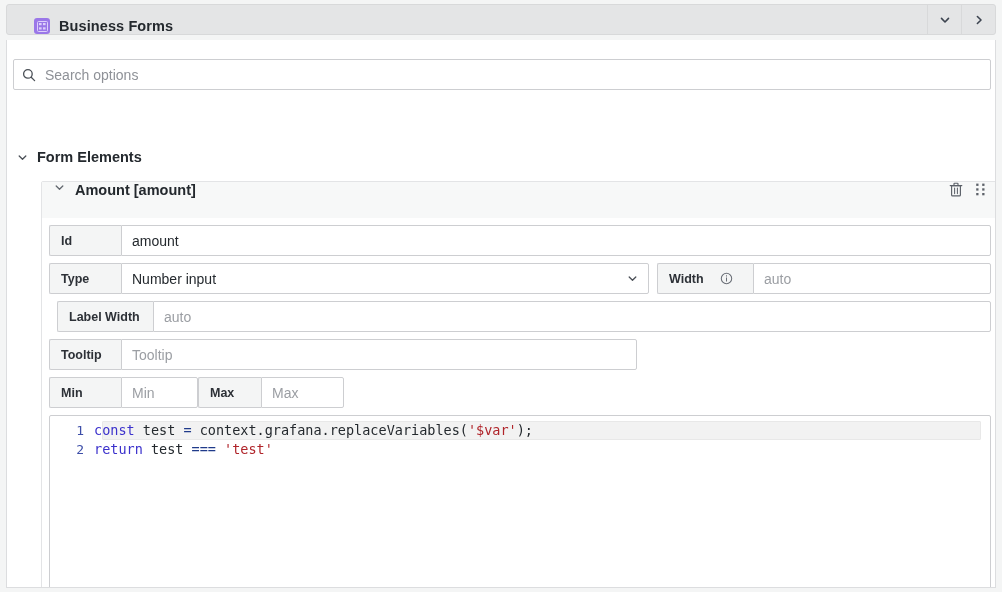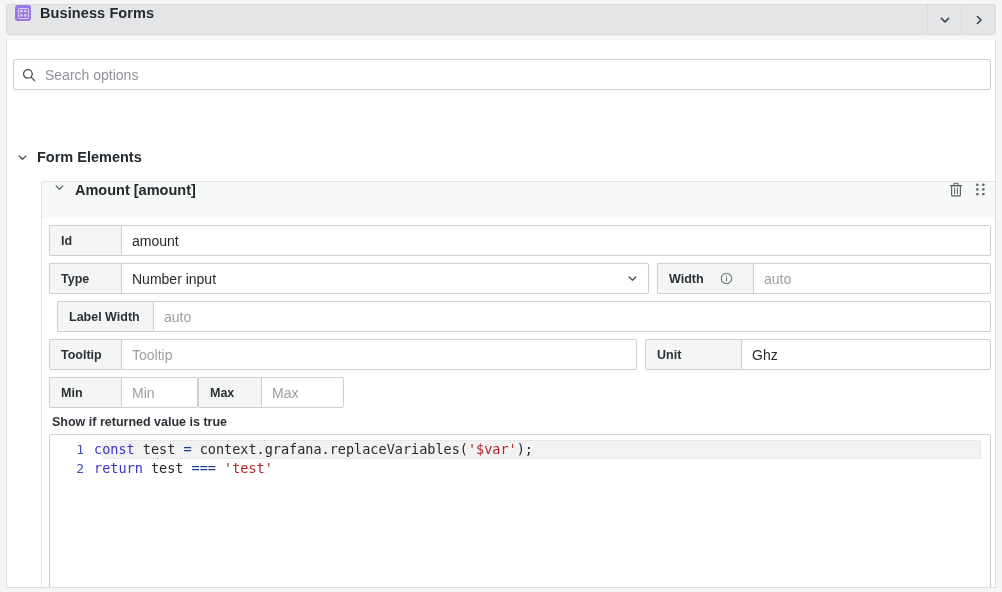--- a/index.html
+++ b/index.html
@@ -14,21 +14,22 @@
 
   
   .panel-header {
     position: absolute;
     left: 6px; top: 4px;
     width: 990px; height: 31px;
     background: #e4e5e6;
     border: 1px solid #d8d9da;
     border-radius: 3px;
     display: flex;
-    align-items: flex-start;
+    align-items: flex-end;
+    padding-left: 19px;
   }
   .brand-icon {
     width: 16px; height: 16px;
     margin-left: 8px;
     border-radius: 3px;
     background: #9a77e8;
     display: flex; align-items: center; justify-content: center;
   }
   .brand-icon svg { display: block; }
   .panel-title {
@@ -355,38 +356,33 @@
           <span class="lbl" style="width:96px;">Label Width</span>
           <input class="inp" style="flex: 1 1 0%;" type="text" placeholder="auto">
         </div>
       </div>
 
       <div class="row">
         <div class="fld" style="width:588px;">
           <span class="lbl" style="width:72px;">Tooltip</span>
           <input class="inp" style="flex: 1 1 0%;" type="text" placeholder="Tooltip">
         </div>
-        <div class="fld" style="flex:1; margin-left:8px;">
-          <span class="lbl" style="width:96px;">Unit</span>
-          <input class="inp" style="flex: 1 1 0%;" type="text" value="Ghz">
-        </div>
       </div>
 
       <div class="row">
         <div class="fld">
           <span class="lbl" style="width:72px;">Min</span>
           <input class="inp" style="width: 77px;" type="text" placeholder="Min">
         </div>
         <div class="fld">
           <span class="lbl" style="width:63px;">Max</span>
           <input class="inp" style="width: 83px;" type="text" placeholder="Max">
         </div>
       </div>
 
-      <div class="script-label">Show if returned value is true</div>
 
       <div class="editor">
         <div class="active-line"></div>
         <div class="code-lines">
 
           <div class="code-line">
             <span class="gutter">1</span>
             <span class="code-text"><span class="tok-kw">const</span><span class="tok-pl"> test </span><span class="tok-op">=</span><span class="tok-pl"> context.grafana.replaceVariables(</span><span class="tok-str">'$var'</span><span class="tok-pl">);</span></span>
           </div>
 

